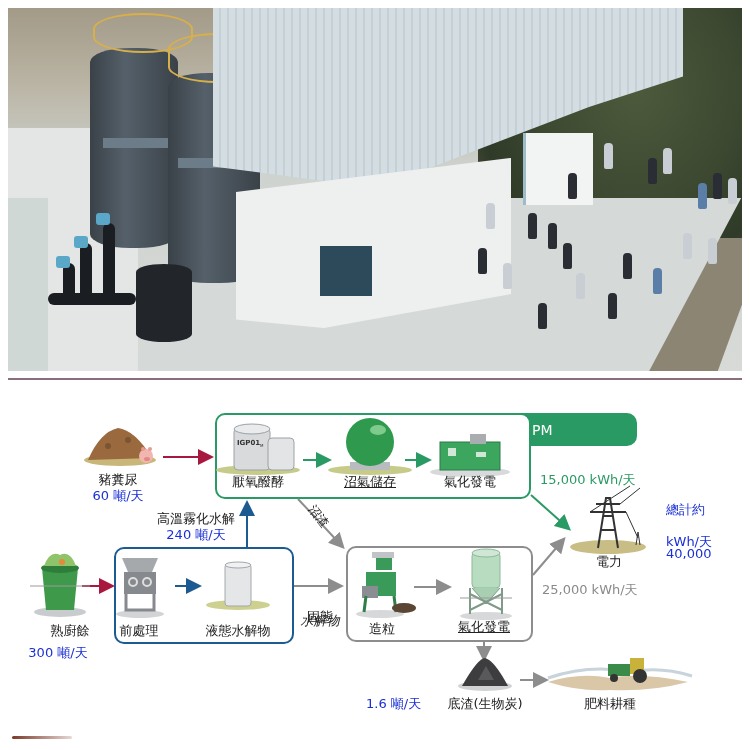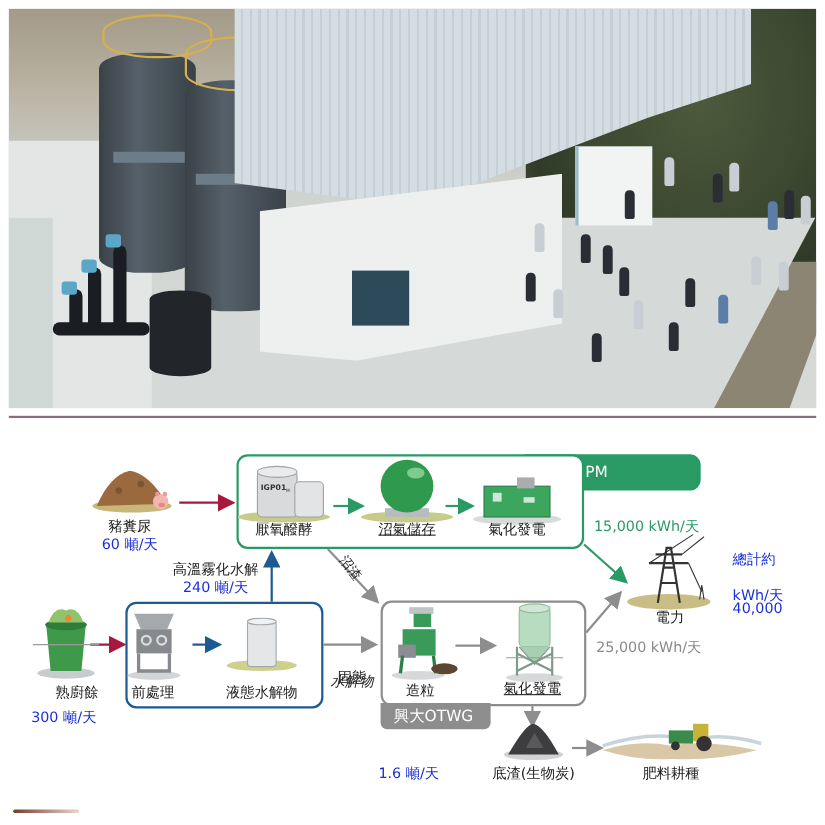--- a/index.html
+++ b/index.html
@@ -117,21 +117,20 @@
 <div class="divider"></div>
 
 <div class="diagram">
 
   <div class="tab green-tab">逢甲IGPM</div>
   <div class="box green-box"></div>
 
   <div class="box blue-box"></div>
 
   <div class="box gray-box"></div>
-  <div class="tab gray-tab">興大OTWG</div>
 
   <svg class="arrows" viewBox="0 0 750 370">
     <defs>
       <marker id="ar-red" markerWidth="8" markerHeight="8" refX="6" refY="4" orient="auto">
           <path d="M0,0 L8,4 L0,8 z" fill="#a8173e"></path>
         </marker>
       <marker id="ar-green" markerWidth="8" markerHeight="8" refX="6" refY="4" orient="auto">
           <path d="M0,0 L8,4 L0,8 z" fill="#2a9a64"></path>
         </marker>
       <marker id="ar-navy" markerWidth="8" markerHeight="8" refX="6" refY="4" orient="auto">
@@ -299,18 +298,18 @@
 
   <div class="t c" style="left:139px;top:244px;">前處理</div>
   <div class="t c" style="left:238px;top:244px;">液態水解物</div>
 
   <div class="t c" style="left:320px;top:230px;">固態</div>
   <div class="t c" style="left:320px;top:234px;font-style:italic;">水解物</div>
 
   <div class="t c" style="left:382px;top:242px;text-align:center;">造粒</div>
   <div class="t c" style="left:484px;top:240px;text-decoration:underline;">氣化發電</div>
 
-  <div class="t blue" style="left:344px;top:317px;">1.6 噸/天</div>
+  <div class="t blue" style="left:366px;top:317px;">1.6 噸/天</div>
   <div class="t c" style="left:485px;top:317px;">底渣(生物炭)</div>
   <div class="t c" style="left:610px;top:317px;">肥料耕種</div>
 
   <div style="position:absolute;left:12px;top:356px;width:60px;height:3px;background:linear-gradient(90deg,#7a3a2a,#e8d8d4);border-radius:2px;"></div>
 </div>
 
 </body></html>

